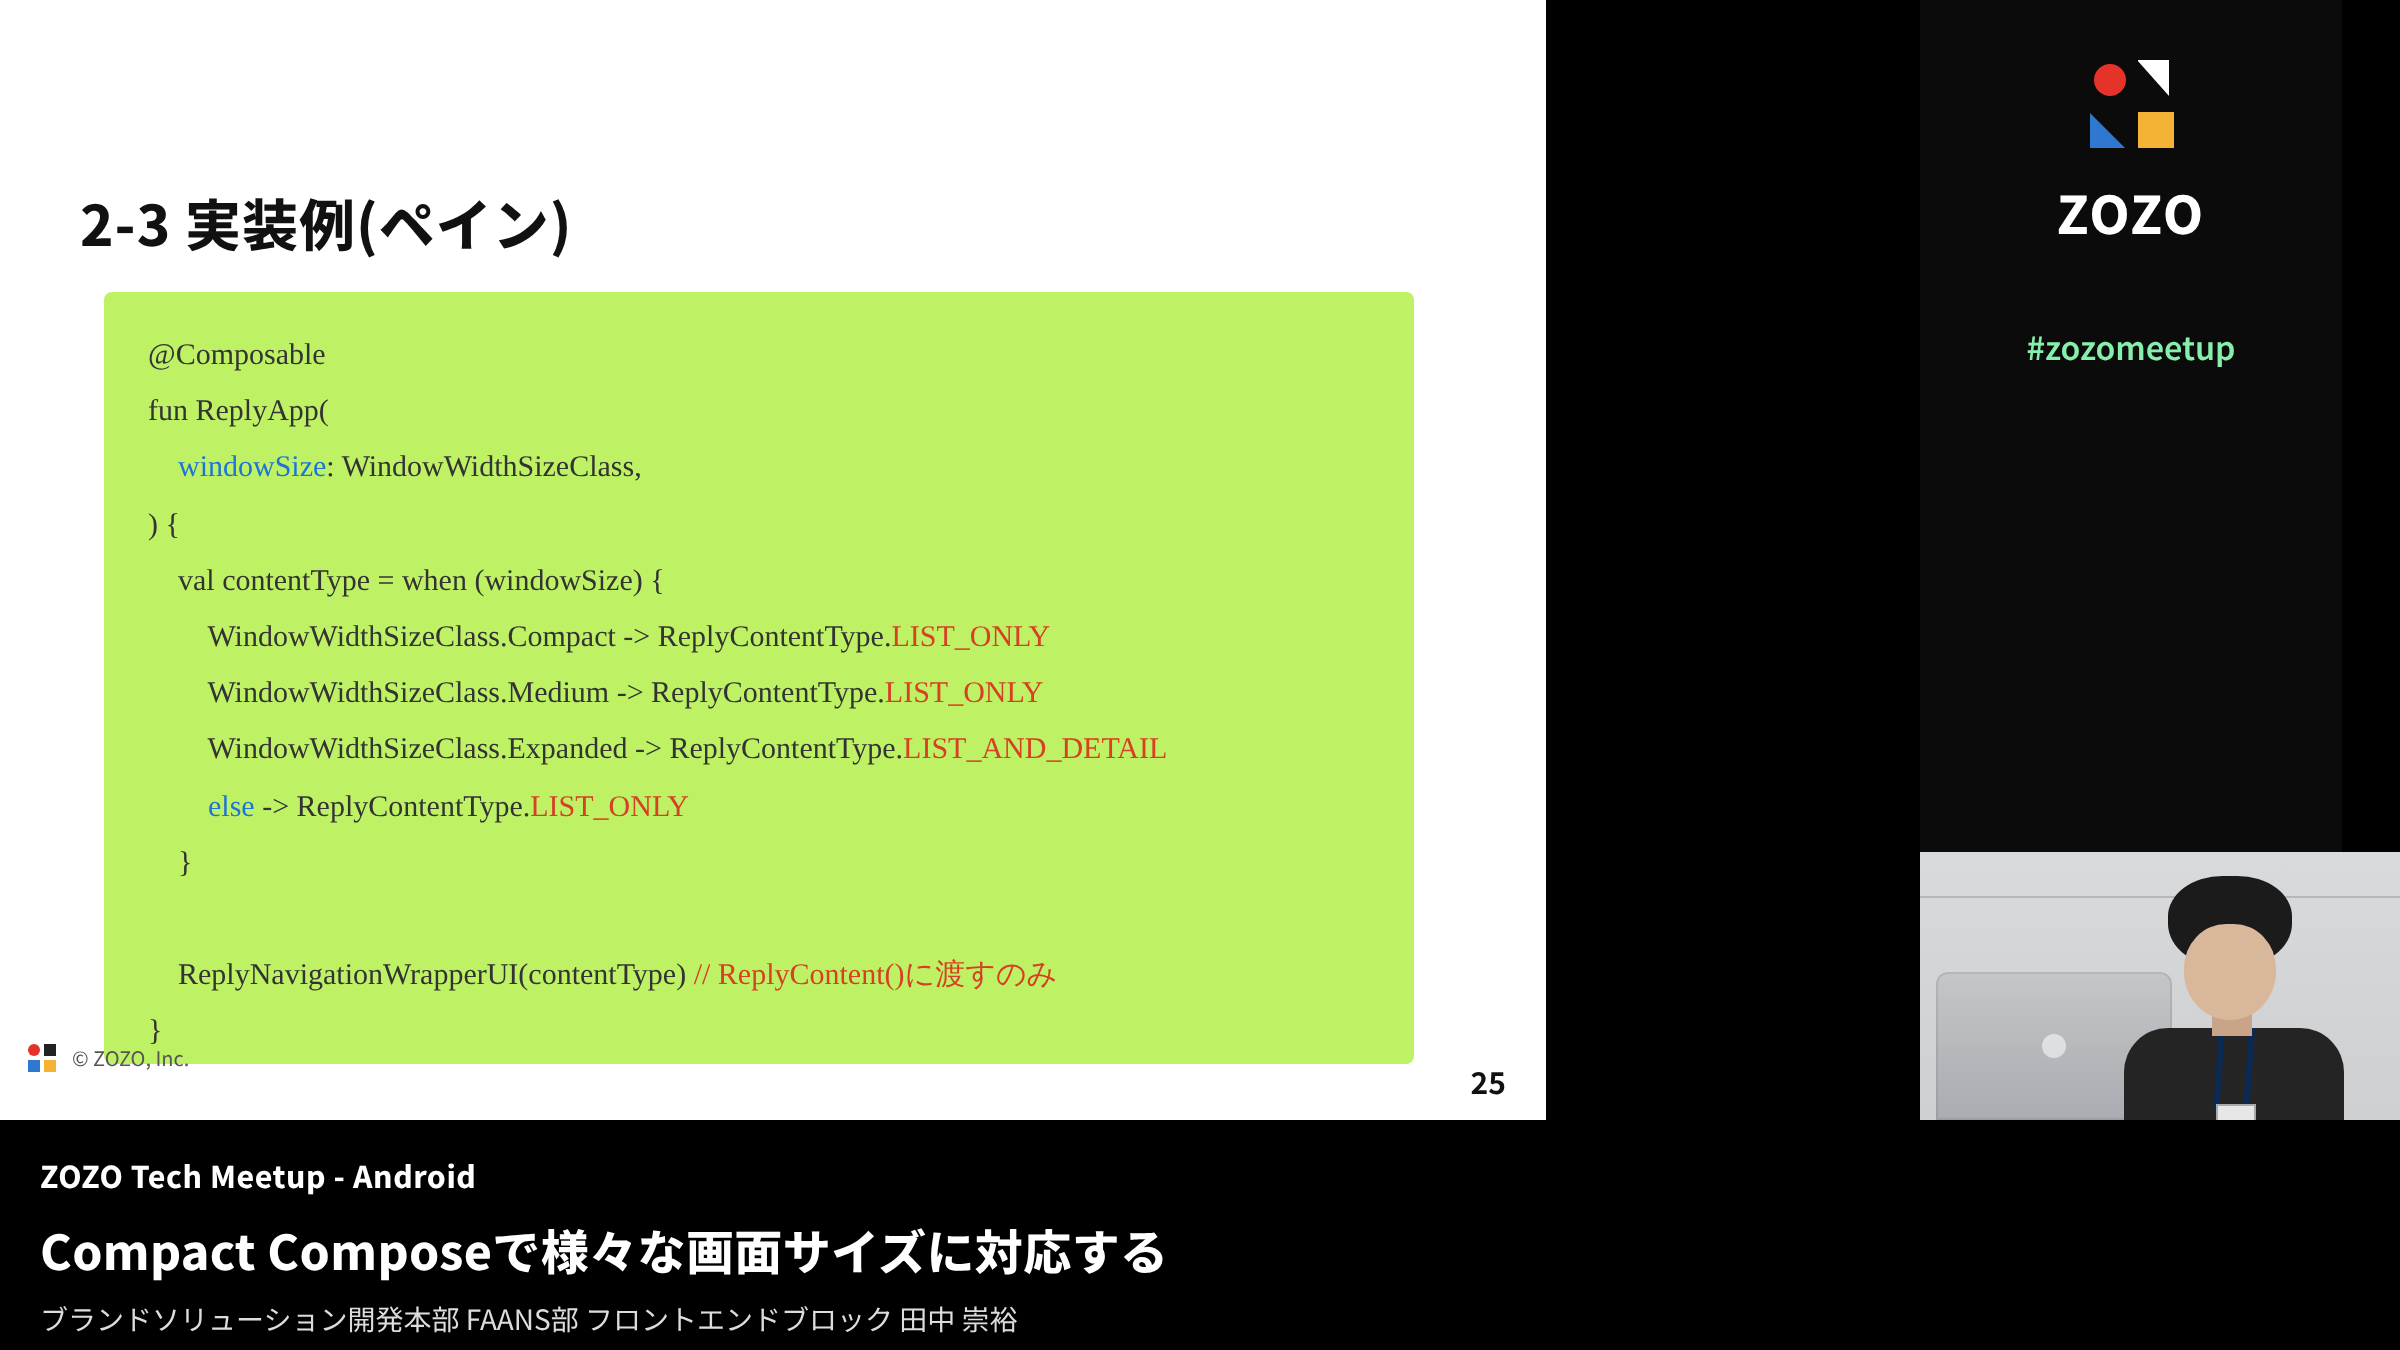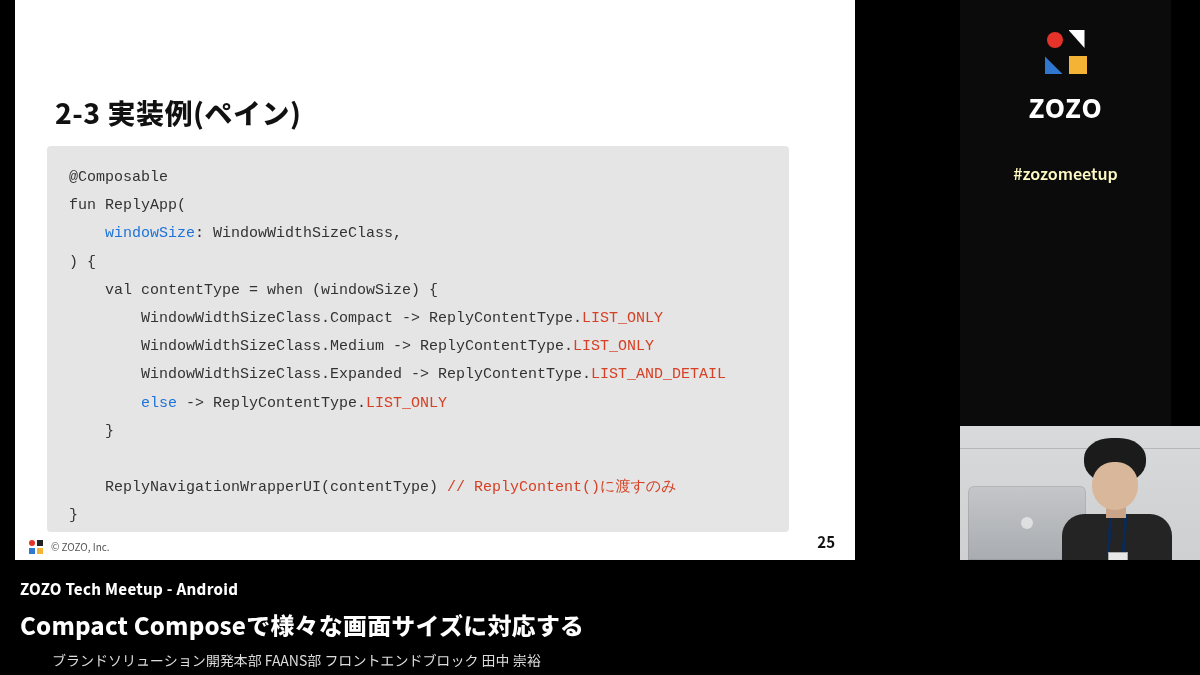--- a/index.html
+++ b/index.html
@@ -1,45 +1,45 @@
 <!DOCTYPE html>
 <html><head>
 <meta charset="utf-8">
 <style>
   * { margin: 0; padding: 0; box-sizing: border-box; }
   html, body { width: 1200px; height: 675px; overflow: hidden; font-family: "Hiragino Sans", "Noto Sans JP", Arial, sans-serif; background:#000; }
   .root { position: relative; width:1200px; height:675px; background:#000; }
 
   
   .slide {
-    position:absolute; left:0; top:0; width:840px; height:560px;
-    background:#fff; color:#000;margin-left:15px;
+    position:absolute; left:0; top:0; width:773px; height:560px;
+    background:#fff; color:#000;
   }
   .slide-title {
     position:absolute; left:40px; top:92px;
     font-size:28px; font-weight:800; letter-spacing:.5px;
     color:#111; font-family:"Hiragino Sans","Noto Sans JP",sans-serif;
   }
   .code-block {
-    position:absolute; left:32px; top:146px; right:66px; height:386px;
-    background:#e5e5e5; border-radius:4px;
+    position:absolute; left:52px; top:146px; right:66px; height:386px;
+    background:#bef264; border-radius:4px;
     padding:18px 22px;
-    font-family:Liberation Mono, monospace;
+    font-family:Liberation Serif, serif;
     font-size:15px; line-height:28.2px; color:#333; white-space:pre;
     overflow:hidden;
   }   
   .tok-blue  { color:#1e73d8; }
   .tok-red   { color:#d64024; }
   .tok-cmt   { color:#d64024; }
   .page-num {
     position:absolute; right:20px; bottom:8px;
     font-size:15px; color:#111; font-weight:700;
   }
   .slide-footer {
-    position:absolute; left:14px; bottom:6px;
+    position:absolute; left:14px; bottom:24px;
     display:flex; align-items:center; gap:8px;
     font-size:10px; color:#555;
   }
   .mini-logo { width:14px; height:14px; position:relative; }
   .mini-logo .d1{position:absolute;left:0;top:0;width:6px;height:6px;background:#e63329;border-radius:50%;}
   .mini-logo .d2{position:absolute;right:0;top:0;width:6px;height:6px;background:#222;}
   .mini-logo .d3{position:absolute;left:0;bottom:0;width:6px;height:6px;background:#2f77cf;}
   .mini-logo .d4{position:absolute;right:0;bottom:0;width:6px;height:6px;background:#f5b335;}
 
   
@@ -47,21 +47,21 @@
     position:absolute; left:960px; top:0; width:211px; height:560px;
     background:#0b0b0b; color:#fff;
     display:flex; flex-direction:column; align-items:center;
   }
   .brand-icon { margin-top:30px; width:46px; height:46px; position:relative; }
   .brand-icon .d1{position:absolute;left:4px;top:2px;width:16px;height:16px;background:#e63329;border-radius:50%;}
   .brand-icon .d2{position:absolute;right:4px;top:0;width:16px;height:18px;background:#fff;clip-path:polygon(0 0,100% 0,100% 100%);}
   .brand-icon .d3{position:absolute;left:2px;bottom:2px;width:18px;height:18px;background:#2f77cf;clip-path:polygon(0 0,100% 100%,0 100%);}
   .brand-icon .d4{position:absolute;right:2px;bottom:2px;width:18px;height:18px;background:#f5b335;}
   .brand-text { margin-top:12px; font-size:26px; font-weight:800; letter-spacing:1px; color:#fff; }
-  .hashtag    { margin-top:36px; font-size:16px; font-weight:600; color:#fef9c3; }
+  .hashtag    { margin-top:36px; font-size:16px; font-weight:600; color:#86efac; }
 
   .webcam {
     position:absolute; left:960px; top:426px; width:240px; height:134px;
     background:linear-gradient(180deg,#d9dadc 0%,#d2d3d5 60%,#cfd0d2 100%);
     overflow:hidden;
   }
   .ceiling-line{position:absolute;left:0;top:22px;width:100%;height:1px;background:rgba(0,0,0,.15);}
   .laptop-back{
     position:absolute;left:8px;bottom:0;width:118px;height:74px;
     background:linear-gradient(180deg,#c4c6c9 0%,#a9acb0 100%);
@@ -79,21 +79,21 @@
   .lanyard{position:absolute;left:76px;top:82px;width:18px;height:42px;border-left:3px solid #0a2a55;border-right:3px solid #0a2a55;transform:skewX(-4deg);}
   .badge{position:absolute;left:76px;top:120px;width:20px;height:14px;background:#e7e7e7;border:1px solid #aaa;}
 
   
   .title-bar {
     position:absolute; left:0; top:560px; width:1200px; height:115px;
     background:#000; color:#fff; padding:18px 20px 0 20px;
   }
   .event-name { font-size:15px; font-weight:800; letter-spacing:.3px; }
   .talk-title { font-size:24px; font-weight:800; margin-top:8px; letter-spacing:.2px; }
-  .byline     { font-size:14px; margin-top:8px; color:#dcdcdc; font-weight:400;margin-left:32px; }
+  .byline     { font-size:14px; margin-top:8px; color:#dcdcdc; font-weight:400; }
 </style>
 </head>
 <body>
 
 <div class="root">
 
   <div class="slide">
 
     <h1 class="slide-title">2-3 実装例(ペイン)</h1>
 

